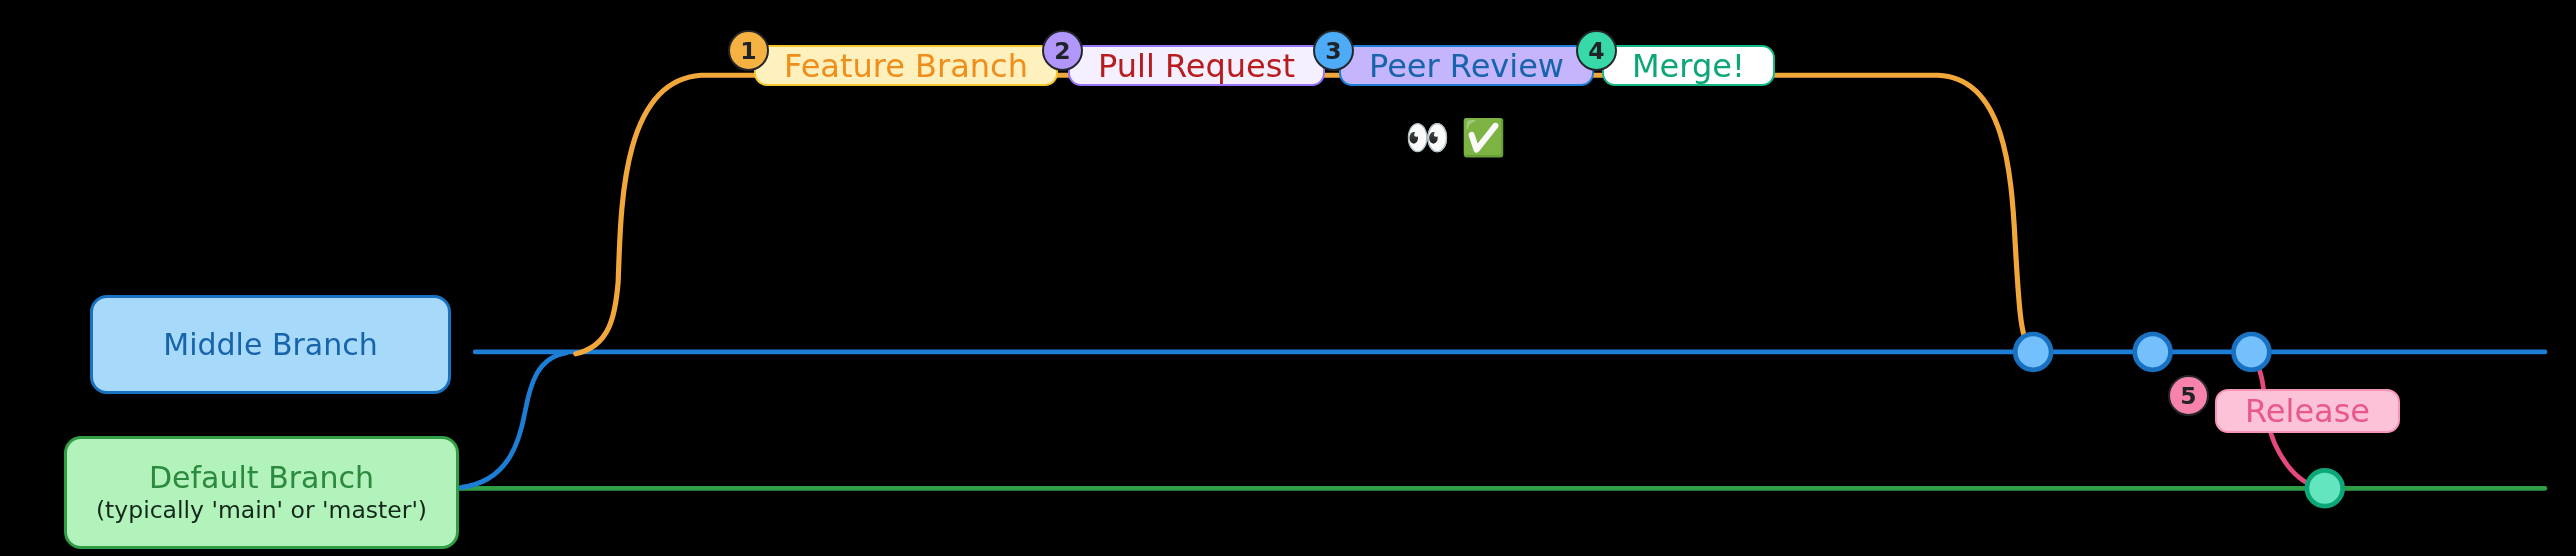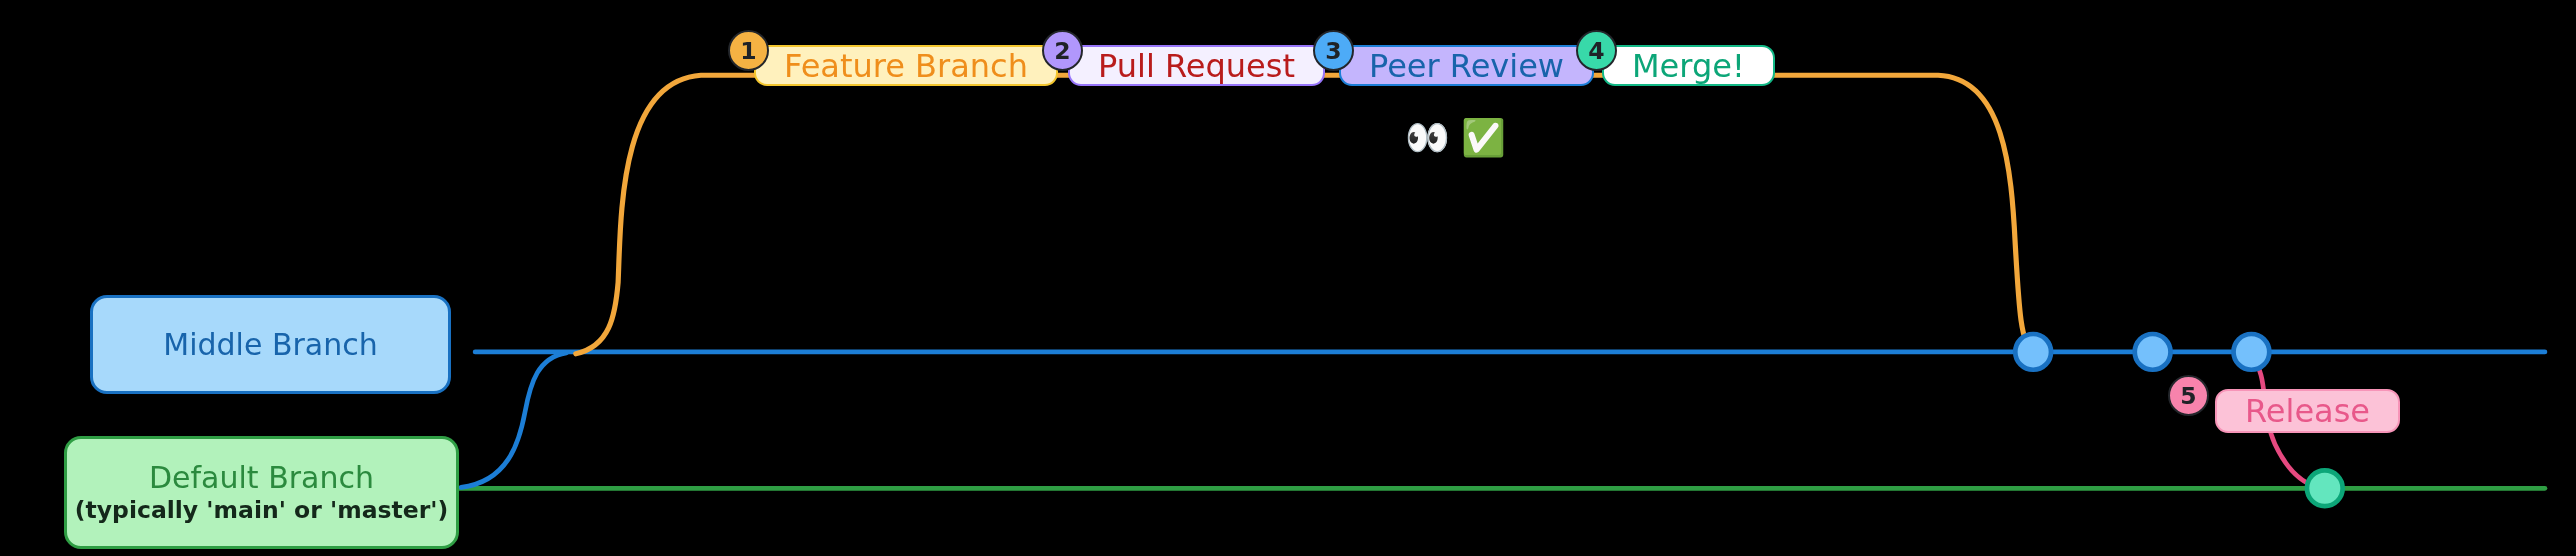--- a/index.html
+++ b/index.html
@@ -136,21 +136,21 @@
     <span class="badge" style="background: rgb(56, 217, 169);">4</span>
     <span class="card" style="background: #ffffff; border-color: rgb(18, 184, 134); color: rgb(12, 166, 120); text-align: right;">Merge!</span>
   </div>
 
   <div class="branch-box middle" style="background: rgb(167, 217, 251); border-color: rgb(25, 113, 194);">
     <div class="branch-title" style="color: rgb(24, 100, 171);">Middle Branch</div>
   </div>
 
   <div class="branch-box default" style="background: rgb(178, 242, 187); border-color: rgb(47, 158, 68);">
     <div class="branch-title" style="color: rgb(43, 138, 62);">Default Branch</div>
-    <div class="branch-sub" style="color: rgb(20, 40, 26); font-weight: bold;">(typically 'main' or 'master')</div>
+    <div class="branch-sub" style="color: rgb(20, 40, 26);">(typically 'main' or 'master')</div>
   </div>
 
   <div class="step release">
     <span class="badge" style="background: rgb(247, 131, 172);">5</span>
     <span class="card" style="background: rgb(252, 194, 215); border-color: rgb(247, 148, 184); color: rgb(232, 88, 138);">Release</span>
   </div>
 
 </div>
 
 

